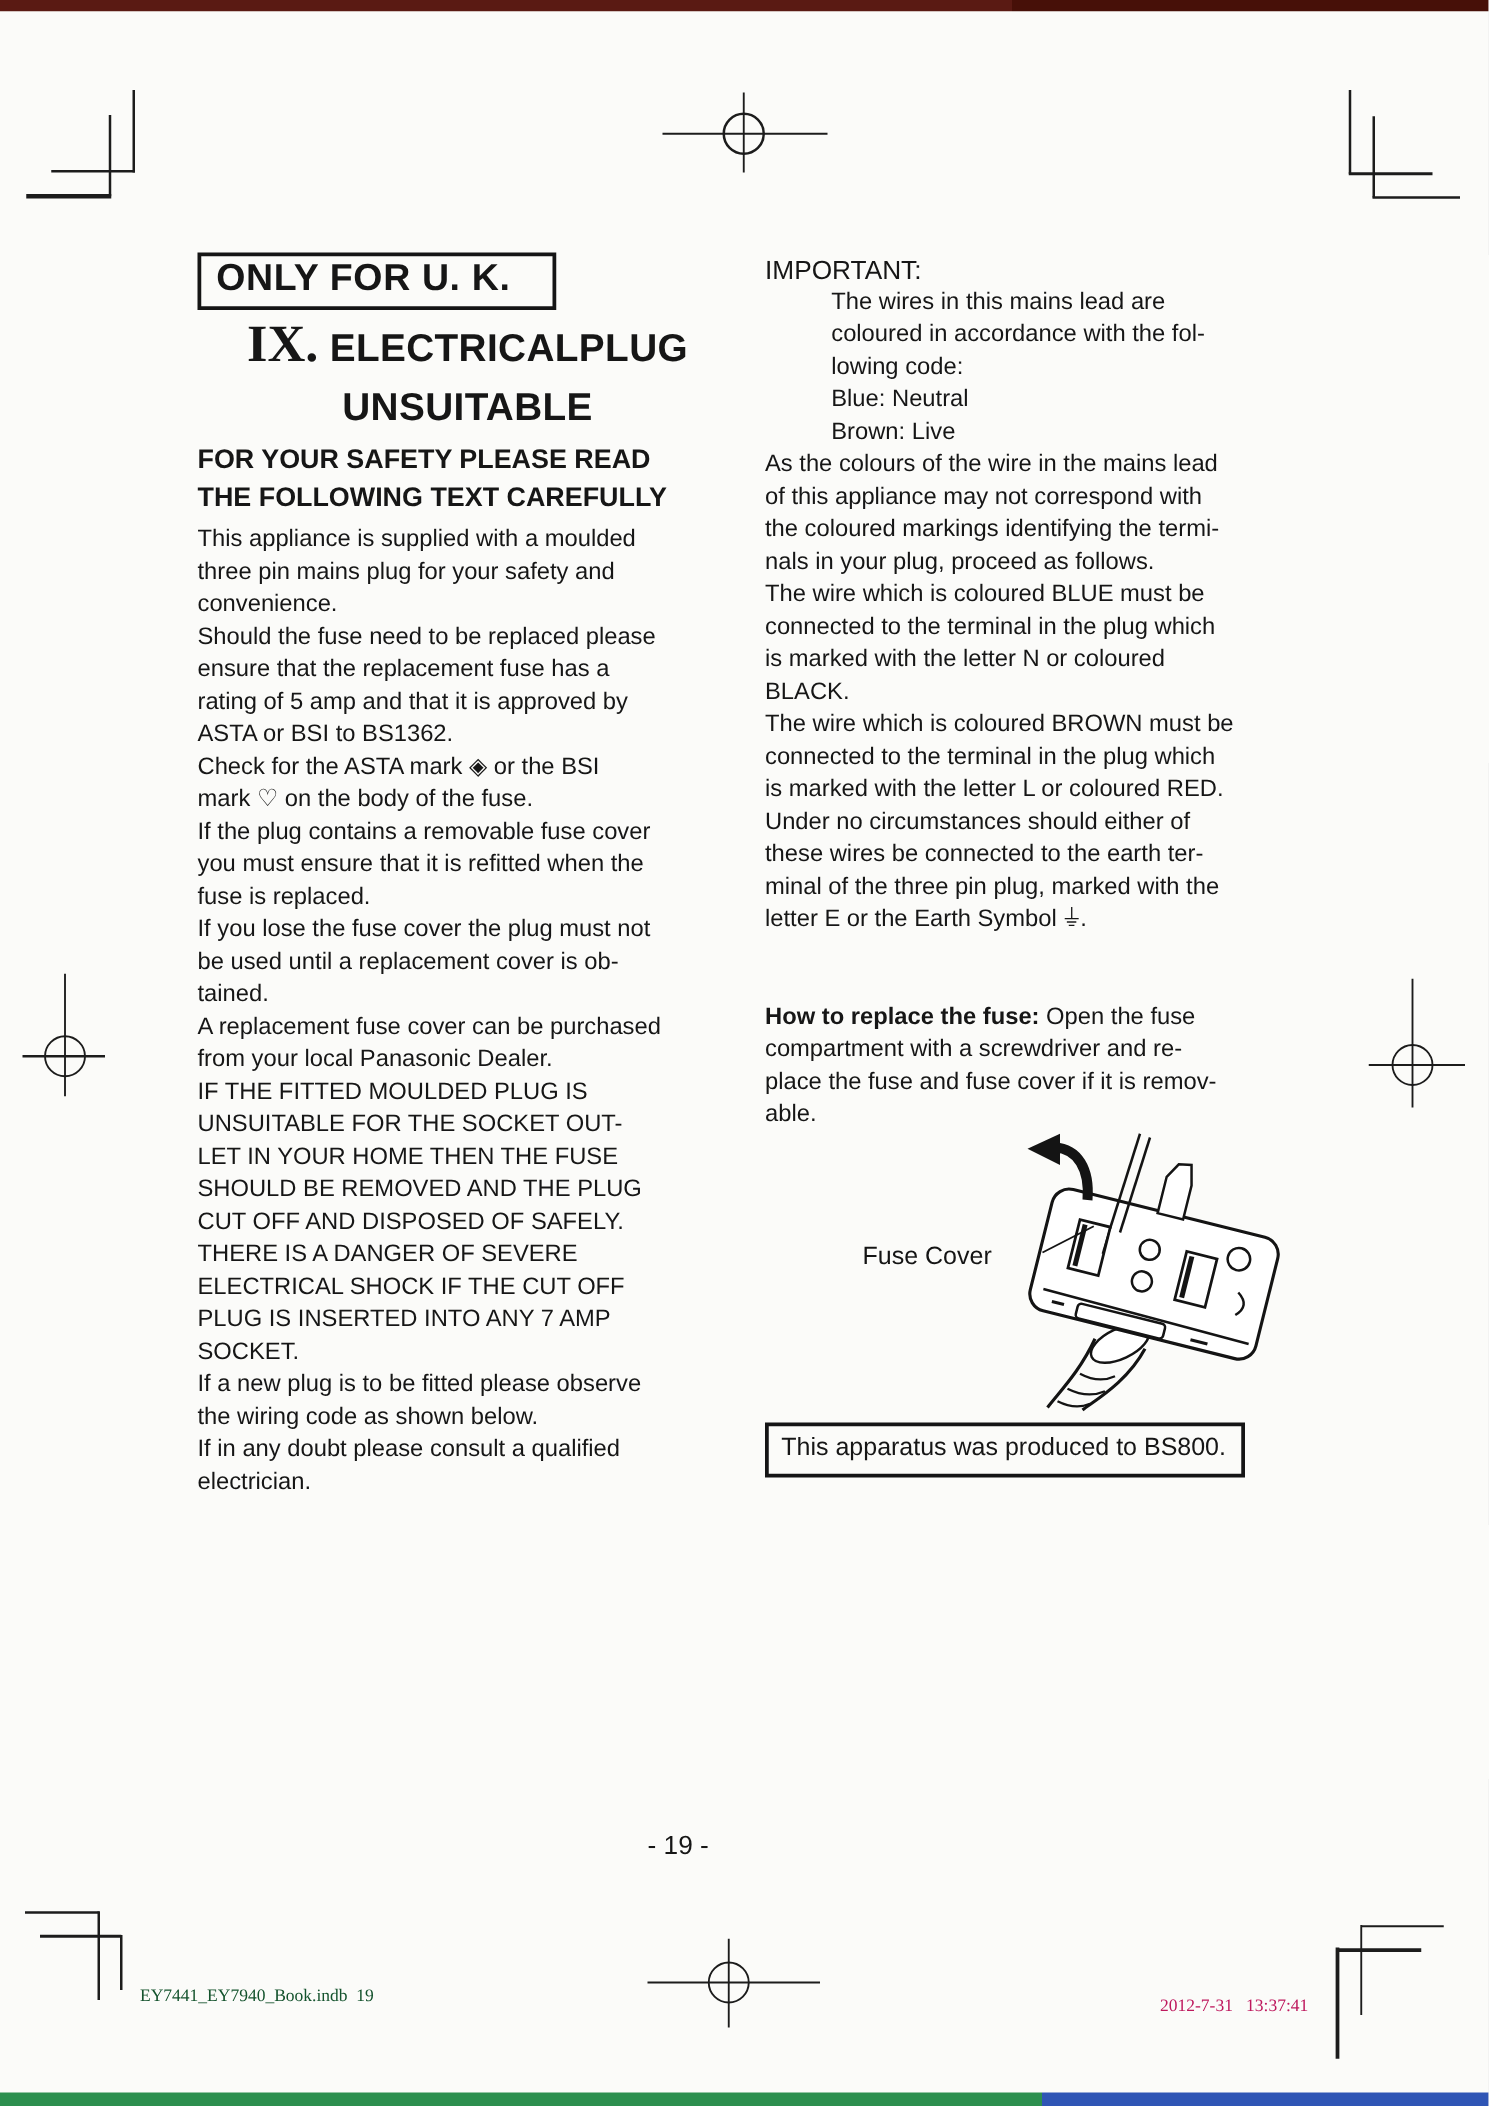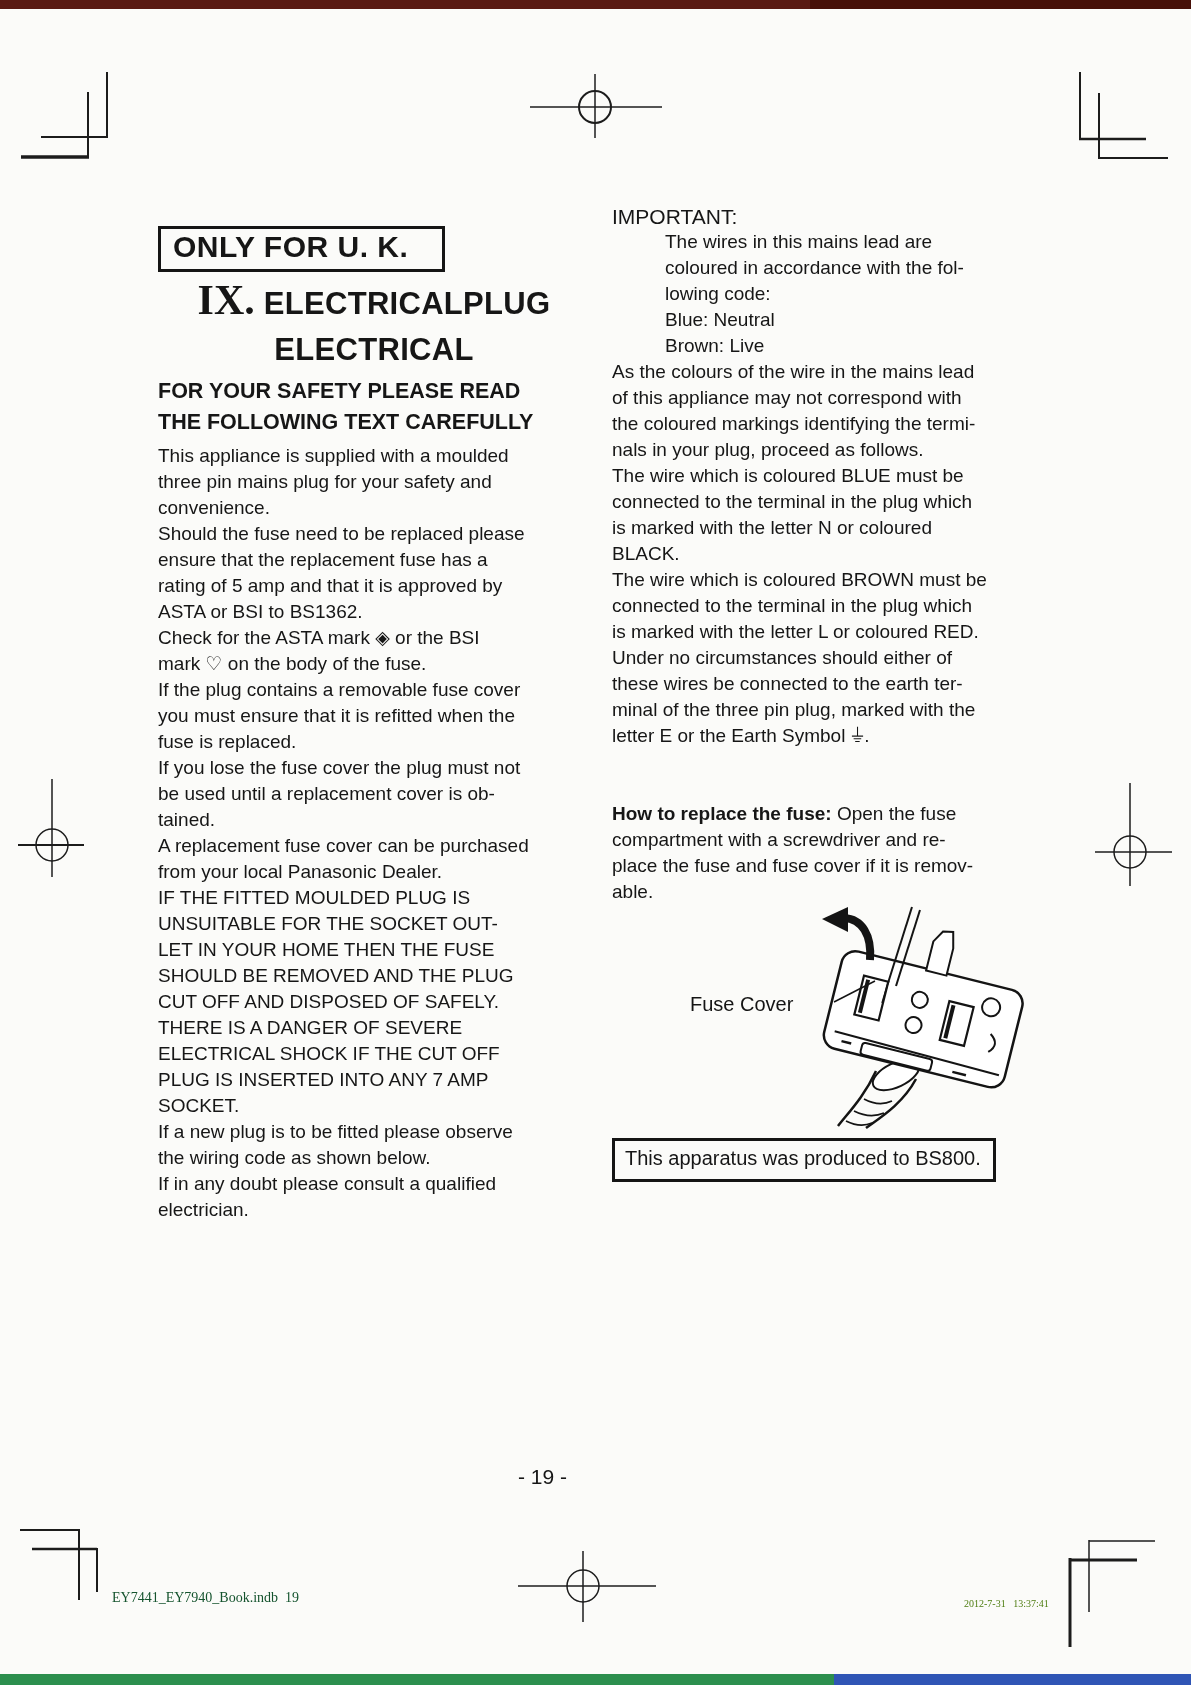--- a/index.html
+++ b/index.html
@@ -10,21 +10,21 @@
   }
   
   .edge-top{position:absolute;top:0;left:0;width:100%;height:9px;
     background:linear-gradient(90deg,#5a1a13 0 68%,#471008 68% 100%);}
   .edge-bottom{position:absolute;bottom:0;left:0;width:100%;height:11px;
     background:linear-gradient(90deg,#2c8f4e 0 70%,#2f55b5 70% 100%);}
   .regmarks{position:absolute;left:0;top:0;pointer-events:none;}
   .regmarks line,.regmarks circle{stroke:#1c1c1c;fill:none;}
 
   
-  .col-left{position:absolute;left:158px;top:226px;width:432px;}
+  .col-left{position:absolute;left:158px;top:202px;width:432px;}
   .banner{display:inline-block;border:3px solid #151515;padding:1px 34px 5px 12px;}
   .banner span{font-size:30px;font-weight:bold;letter-spacing:.5px;}
   .title{margin-top:8px;text-align:center;line-height:41px;}
   .roman{font-family:"Liberation Serif","DejaVu Serif",serif;font-size:42px;font-weight:bold;}
   .tmain{font-size:31px;font-weight:bold;margin-left:9px;letter-spacing:.3px;}
   .t2{font-size:31px;font-weight:bold;letter-spacing:.3px;}
   .subtitle{margin-top:6px;font-size:21.5px;font-weight:bold;line-height:31px;
     white-space:pre-line;text-decoration-thickness:2px;text-underline-offset:4px;}
   .bodytext p{margin:0;font-size:19px;line-height:26px;white-space:pre-line;text-align:justify;}
   .bodytext{margin-top:5px;}
@@ -41,22 +41,22 @@
   .diagram .wf{fill:#ffffff;stroke:#141414;}
   .diagram .solid{fill:#141414;stroke:none;}
   .diagram text{fill:#141414;stroke:none;font-size:20px;
     font-family:"Liberation Sans","DejaVu Sans",sans-serif;}
   .bs-box{margin-top:8px;display:inline-block;border:3px solid #151515;padding:6px 12px 9px 10px;}
   .bs-box span{font-size:20px;}
 
   .pageno{position:absolute;left:518px;top:1465px;width:130px;font-size:21px;}
   .footer-l{position:absolute;left:112px;top:1590px;font-size:14px;white-space:pre;
     font-family:"Liberation Serif","DejaVu Serif",serif;color:#14532d;}
-  .footer-r{position:absolute;left:964px;top:1598px;font-size:10px;white-space:pre;
-    font-family:"Liberation Serif","DejaVu Serif",serif;color:#4d7c0f;}
+  .footer-r{position:absolute;left:928px;top:1598px;font-size:14px;white-space:pre;
+    font-family:"Liberation Serif","DejaVu Serif",serif;color:#be185d;}
 </style>
 </head>
 <body>
 
 <div class="page">
 
   <div class="edge-top"></div>
   <div class="edge-bottom"></div>
 
   <svg class="regmarks" width="1191" height="1685" viewBox="0 0 1191 1685">
@@ -99,21 +99,21 @@
   </svg>
 
   <div class="col-left">
     <div class="banner">
       <span>ONLY FOR U. K.</span>
     </div>
     <div class="title">
       <div class="t1">
         <span class="roman">IX.</span><span class="tmain">ELECTRICALPLUG</span>
       </div>
-      <div class="t2">ELECTRICAL</div>
+      <div class="t2">UNSUITABLE</div>
     </div>
     <div class="subtitle">FOR YOUR SAFETY PLEASE READ
 THE FOLLOWING TEXT CAREFULLY</div>
     <div class="bodytext">
       <p>This appliance is supplied with a moulded
 three pin mains plug for your safety and
 convenience.</p>
       <p>Should the fuse need to be replaced please
 ensure that the replacement fuse has a
 rating of 5 amp and that it is approved by

